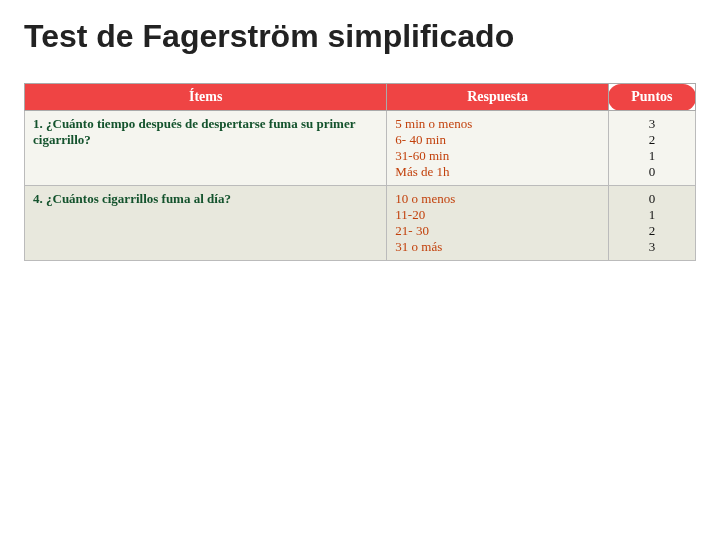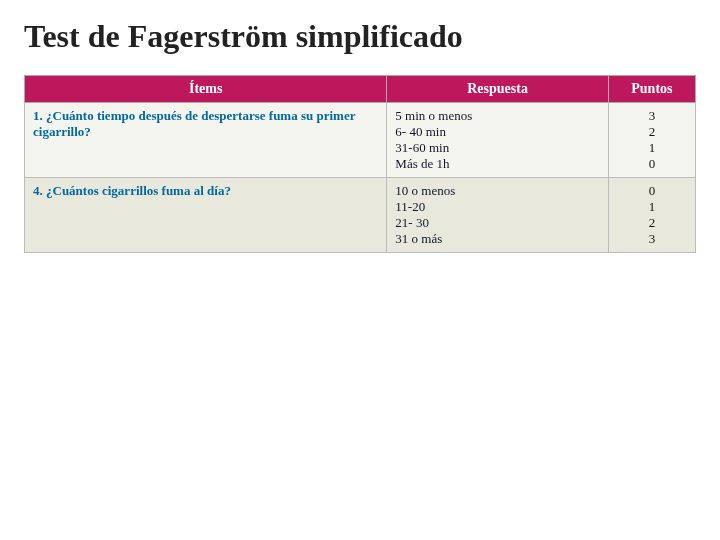--- a/index.html
+++ b/index.html
@@ -8,65 +8,66 @@
       font-family: Georgia, 'Times New Roman', serif;
       width: 720px;
       height: 540px;
       overflow: hidden;
       padding: 18px 24px 18px 24px;
     }
     h1 {
       font-size: 32px;
       font-weight: bold;
       color: #222;
-      margin-bottom: 20px;
-      font-family: Liberation Serif, serif;
+      margin-bottom: 28px;
+      font-family: Liberation Sans, sans-serif;
     }
     table {
       width: 100%;
       border-collapse: collapse;
       font-size: 13px;
     }
     thead th {
-      background: #be185d;
+      background: #ef4444;
       color: #fff;
       font-weight: bold;
       text-align: center;
       padding: 5px 8px;
       border: 1px solid #aaa;
       font-size: 14px;
     }
     thead th.items-col {
       width: 54%;
     }
     thead th.respuesta-col {
       width: 33%;
     }
     thead th.puntos-col {
       width: 13%;
+      border-radius: 13px;
     }
     tbody tr td {
       border: 1px solid #bbb;
       vertical-align: top;
       padding: 5px 8px;
     }
     tbody tr:nth-child(odd) td {
       background: #f5f5ef;
     }
     tbody tr:nth-child(even) td {
       background: #e8e8dd;
     }
     td.question {
       font-weight: bold;
       font-size: 13px;
-      color: #0369a1;
+      color: #14532d;
     }
     td.respuesta {
       font-size: 13px;
-      color: #0f172a;
+      color: #c2410c;
     }
     td.puntos {
       font-size: 13px;
       color: #111;
       text-align: center;
     }
     .resp-line {
       display: block;
     }
     .pts-line {

